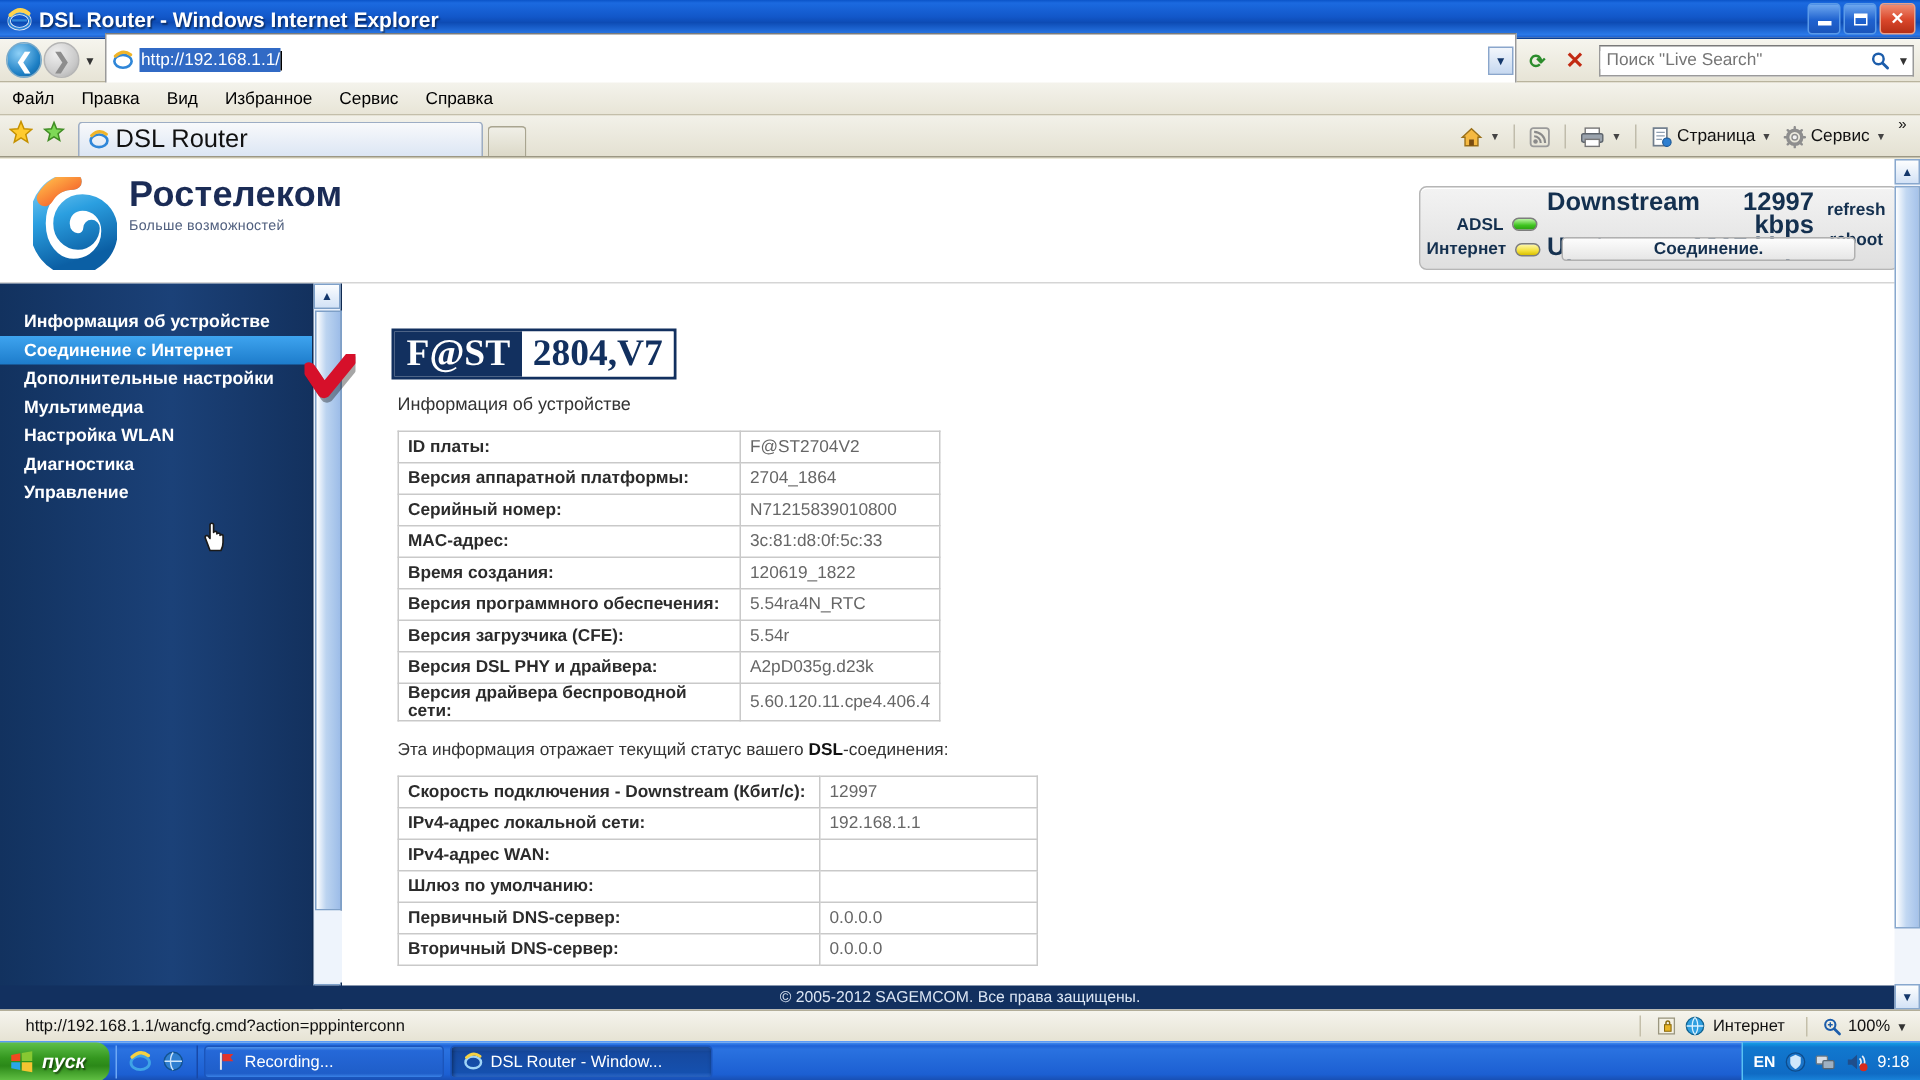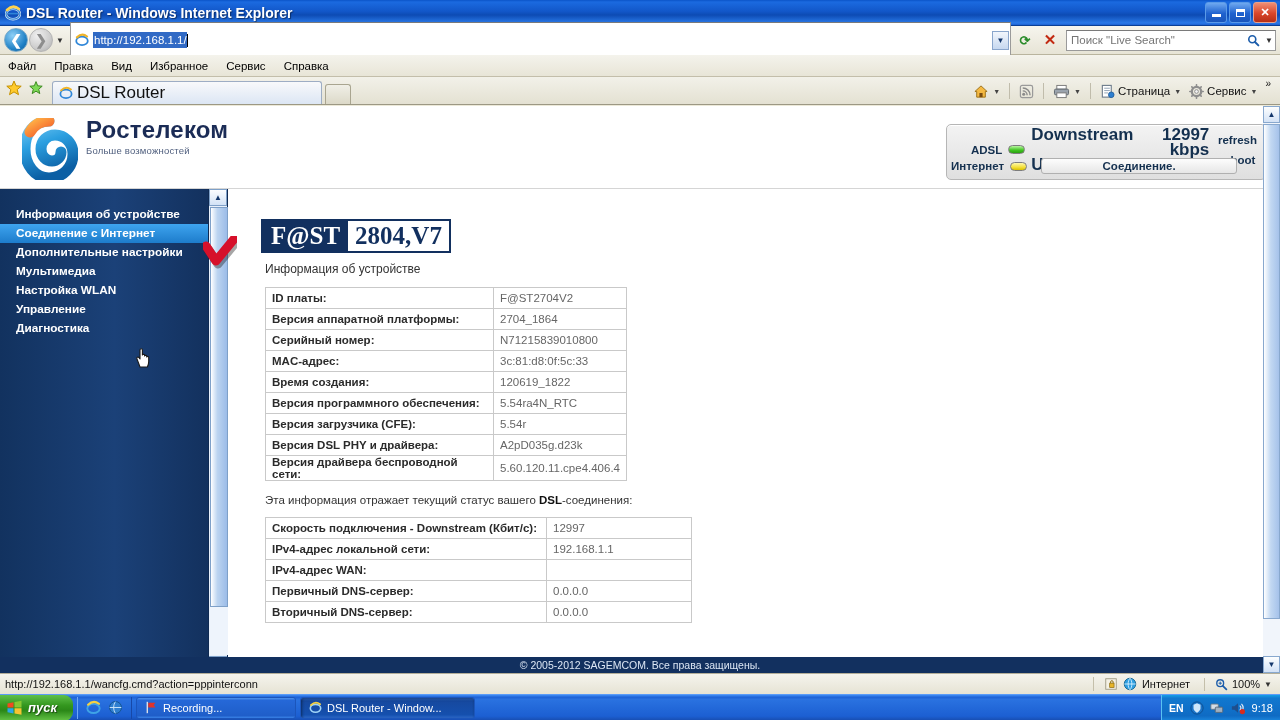--- a/index.html
+++ b/index.html
@@ -265,21 +265,21 @@
     border: 1px solid #88a8ce;
   }
 
   
   .ie-status {
     position: absolute; top: 673px; left: 0; width: 1280px; height: 21px;
     background: linear-gradient(to bottom, #f5f4ed, #e6e3d4);
     border-top: 1px solid #b3ae99;
     display: flex; align-items: center; font-size: 11px; color: #111;
   }
-  .ie-status .url { padding-left: 5px; flex: 1; }
+  .ie-status .url { padding-left: 17px; flex: 1; }
   .ie-status .zone { display: flex; align-items: center; gap: 5px; padding-right: 14px; border-left: 1px solid #c4bfaa; padding-left: 10px; }
   .ie-status .zoom { display: flex; align-items: center; gap: 4px; padding-right: 8px; border-left: 1px solid #c4bfaa; padding-left: 10px; }
 
   
   .taskbar {
     position: absolute; top: 694px; left: 0; width: 1280px; height: 26px;
     background: linear-gradient(to bottom, #3f8cf4 0%, #1e62d6 9%, #2a72e0 18%, #1c5fd2 85%, #184fb4 100%);
     display: flex; align-items: center;
     border-top: 1px solid #5a9bf7;
   }
@@ -507,22 +507,22 @@
     </div>
 
     <div class="body-area">
 
       <div class="sidebar">
         <div class="side-item">Информация об устройстве</div>
         <div class="side-item active">Соединение с Интернет</div>
         <div class="side-item">Дополнительные настройки</div>
         <div class="side-item">Мультимедиа</div>
         <div class="side-item">Настройка WLAN</div>
+        <div class="side-item">Диагностика</div>
         <div class="side-item">Управление</div>
-        <div class="side-item">Диагностика</div>
       </div>
 
       <div class="inner-scroll">
         <div class="sb-arrow">▲</div>
         <div class="sb-thumb"></div>
         <div class="sb-track"></div>
         <div class="sb-arrow" style="position:absolute;bottom:0;left:0">▼</div>
       </div>
 
       <div class="content">
@@ -582,20 +582,24 @@
           <tr>
             <td class="k">Скорость подключения - Downstream (Кбит/с):</td>
             <td class="v">12997</td>
           </tr>
           <tr>
             <td class="k">IPv4-адрес локальной сети:</td>
             <td class="v">192.168.1.1</td>
           </tr>
           <tr>
             <td class="k">IPv4-адрес WAN:</td>
+            <td class="v"></td>
+          </tr>
+          <tr>
+            <td class="k">Шлюз по умолчанию:</td>
             <td class="v"></td>
           </tr>
           <tr>
             <td class="k">Первичный DNS-сервер:</td>
             <td class="v">0.0.0.0</td>
           </tr>
           <tr>
             <td class="k">Вторичный DNS-сервер:</td>
             <td class="v">0.0.0.0</td>
           </tr>

